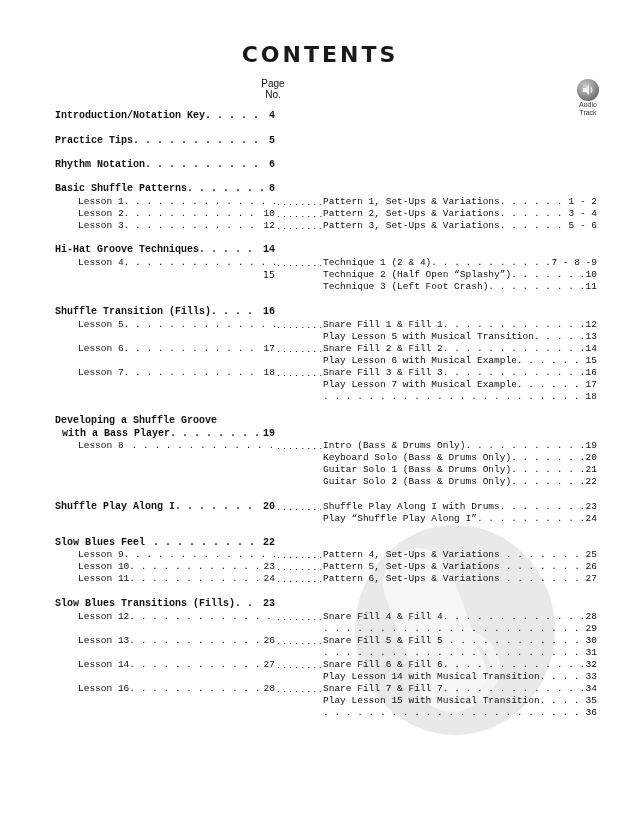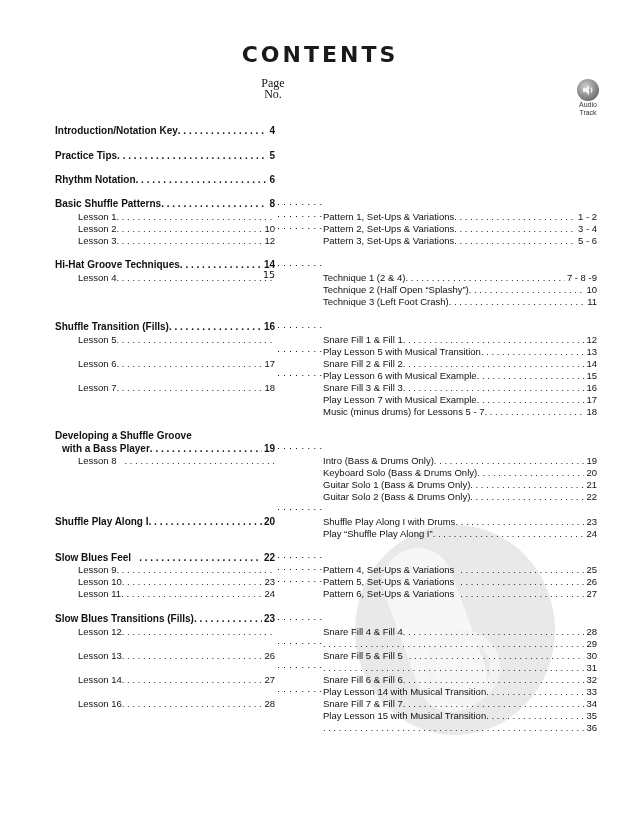--- a/index.html
+++ b/index.html
@@ -8,28 +8,28 @@
   .watermark { position: absolute; left: 355px; top: 525px; width: 200px; height: 210px;
                border-radius: 50%; background: #e9e9e9; }
   .watermark .notch { position: absolute; left: 45px; top: 20px; width: 70px; height: 170px;
                border-radius: 40px; background: #f7f7f7; transform: rotate(-20deg); }
   .watermark .hole { position: absolute; left: 70px; top: 105px; width: 55px; height: 55px;
                border-radius: 50%; border: 10px solid #f4f4f4; }
   .title { position: absolute; top: 42px; left: 0; width: 640px; text-align: center;
            font-family: "DejaVu Sans", sans-serif; font-weight: bold; font-size: 22px;
            letter-spacing: 3px; color: #1a1a1a; }
   .pageno { position: absolute; top: 78px; left: 252px; width: 42px; text-align: center;
-            font-family: Liberation Serif, serif; font-size: 12px; line-height: 11px; }
+            font-family: Liberation Sans, sans-serif; font-size: 10px; line-height: 11px; }
   .audio { position: absolute; left: 574px; top: 79px; width: 28px; text-align: center; }
   .audio .disc { width: 22px; height: 22px; margin: 0 auto; border-radius: 50%;
                  background: radial-gradient(circle at 40% 35%, #d0d0d0, #6d6d6d 75%); position: relative; }
   .audio .disc svg { position: absolute; left: 4px; top: 4px; }
   .audio .lbl { font-family: "Liberation Sans", sans-serif; font-size: 7px; line-height: 8px; color: #333; }
   .row { position: absolute; height: 12px; font-size: 9.5px; line-height: 12px; white-space: nowrap;
-         font-family: Liberation Sans, sans-serif; margin-top: 15px; }
+         font-family: Liberation Mono, monospace; }
   .head { font-weight: bold; font-size: 10px; }
   .l { left: 55px; width: 220px; }
   .lsub { left: 78px; width: 197px; }
   .flex { display: flex; }
   .flex .txt { flex: 0 0 auto; }
   .flex .dots { flex: 1 1 auto; overflow: hidden; letter-spacing: 2.4px; }
   .flex .dots::before { content: ". . . . . . . . . . . . . . . . . . . . . . . . . . . . . . . . . . . . . . . . . . . . . . . . . . . . . . . . . . . . . . . ."; letter-spacing: 0; }
   .flex .num { flex: 0 0 auto; padding-left: 2px; }
   .mid { position: absolute; height: 12px; left: 277px; width: 46px; font-size: 9.5px; line-height: 12px; overflow: hidden; white-space: nowrap; }
   .mid::before { content: ". . . . . . . . . . . . . . ."; }
@@ -191,21 +191,20 @@
   <span class="txt">Snare Fill 3 &amp; Fill 3</span>
   <span class="dots"></span>
   <span class="num">16</span>
 </div>
 <div class="row r flex" style="top:379px">
   <span class="txt">Play Lesson 7 with Musical Example</span>
   <span class="dots"></span>
   <span class="num">17</span>
 </div>
 <div class="row r flex" style="top:391px">
-  <span class="txt">Music (minus drums) for Lessons 5 - 7</span>
   <span class="dots"></span>
   <span class="num">18</span>
 </div>
 
 <div class="row head l" style="top:415px">
   <span>Developing a Shuffle Groove</span>
 </div>
 <div class="row head flex" style="top:428px; left:62px; width:213px">
   <span class="txt">with a Bass Player</span>
   <span class="dots"></span>

